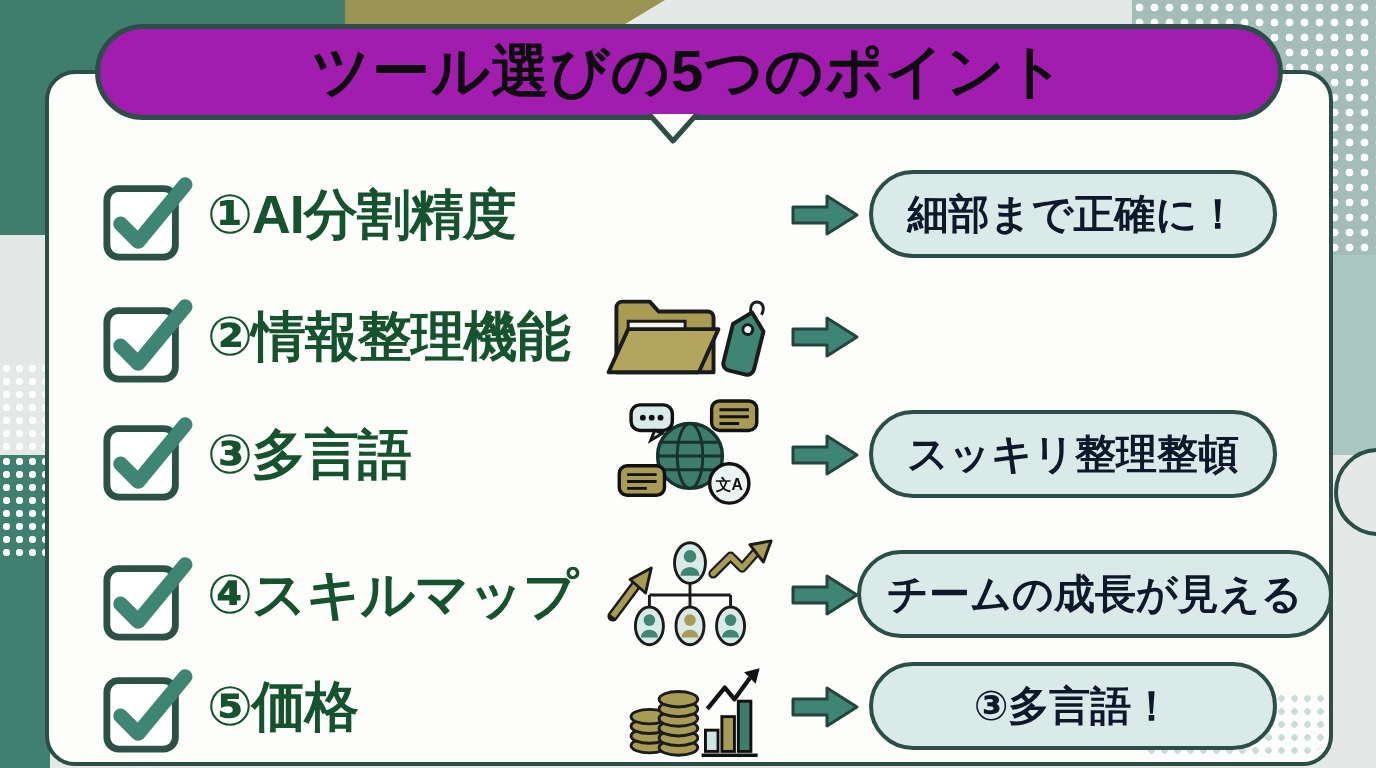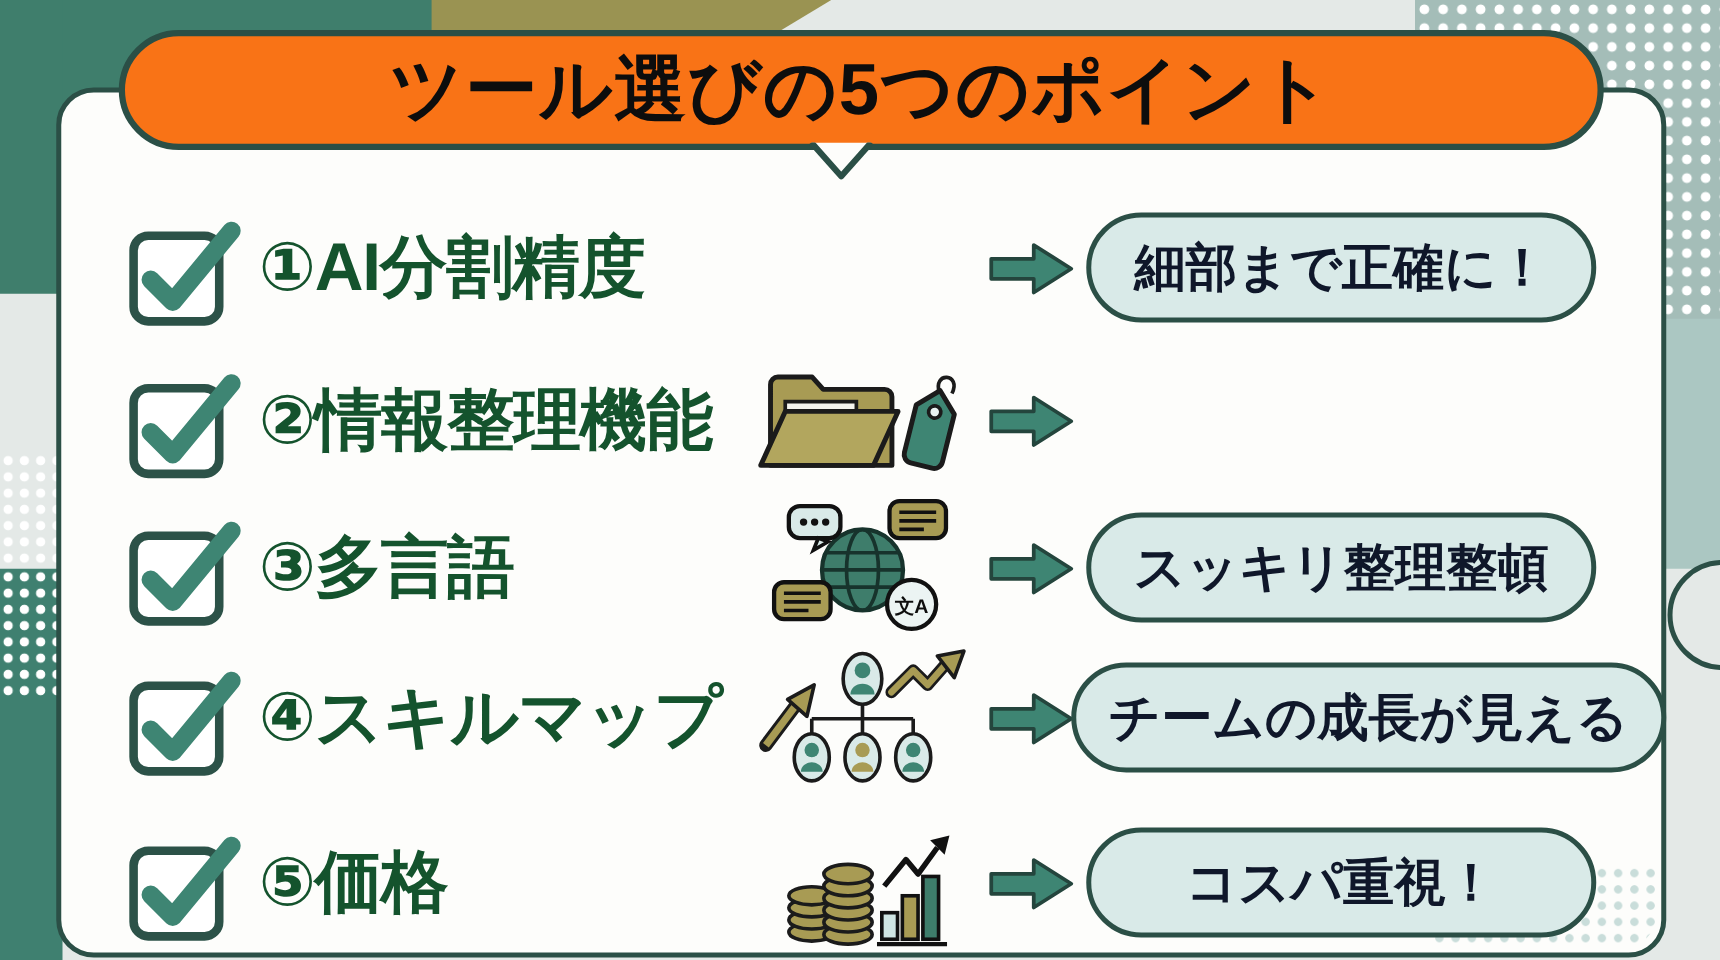--- a/index.html
+++ b/index.html
@@ -41,34 +41,34 @@
     position:absolute; right:4px; bottom:4px; width:180px; height:66px;
     background-image:radial-gradient(circle,#C9DDDA 3px,transparent 3.6px);
     background-size:13px 13px;
     border-bottom-right-radius:26px;
   }
 
   
   .title-bubble {
     position:absolute; z-index:2;
     left:95px; top:24px; width:1188px; height:96px;
-    background:#f97316;
+    background:#a21caf;
     border:5px solid #2B4F46;
     border-radius:48px;
     display:flex; align-items:center; justify-content:center;
   }
   .title-text {
     font-size:58px; font-weight:900; color:#0D0D0D; letter-spacing:1px;
     white-space:nowrap;
   }
   .title-pointer { position:absolute; z-index:3; left:646px; top:114px; }
 
   
   .row { position:absolute; left:0; width:100%; height:104px; }
-  .r1{top:88px} .r2{top:210px} .r3{top:328px} .r4{top:448px} .r5{top:580px}
+  .r1{top:88px} .r2{top:210px} .r3{top:328px} .r4{top:468px} .r5{top:580px}
 
   .check   { position:absolute; left:52px;  top:6px;  width:92px;  height:96px; }
   .label   { position:absolute; left:158px; top:0;    height:104px; line-height:104px;
              font-size:54px; font-weight:900; color:#14532d; white-space:nowrap;
              letter-spacing:-1px; }
   .icon-box{ position:absolute; left:538px; top:0;    width:205px; height:104px;
              display:flex; align-items:center; justify-content:center; }
   .arrow   { position:absolute; left:740px; top:28px; width:72px;  height:50px; }
   .pill    { position:absolute; left:820px; top:8px;  height:88px; min-width:408px;
              background:#D9EAE8; border:4px solid #2B4F46; border-radius:46px;
@@ -253,21 +253,21 @@
         <path d="M94 62 L112 40 L122 52 L138 30" stroke="#111111" stroke-width="4.5" fill="none" stroke-linejoin="round"></path>
         <path d="M132 24 L148 20 L144 36 z" fill="#111111"></path>
       </svg>
     </div>
     <span class="arrow">
       <svg width="72" height="50" viewBox="0 0 72 50">
         <path d="M4 17 H38 V6 L68 25 L38 44 V33 H4 z" fill="#3E8573" stroke="#24453D" stroke-width="3" stroke-linejoin="round"></path>
       </svg>
     </span>
     <div class="pill">
-      <span class="pill-text">コスパ重視！</span>
+      <span class="pill-text">③多言語！</span>
     </div>
   </div>
 </div>
 
 <div class="title-bubble">
   <span class="title-text">ツール選びの5つのポイント</span>
 </div>
 <span class="title-pointer">
   <svg width="54" height="32" viewBox="0 0 54 32">
     <path d="M3 0 L27 27 L51 0" fill="#FDFDFB" stroke="#2B4F46" stroke-width="5" stroke-linejoin="round"></path>

